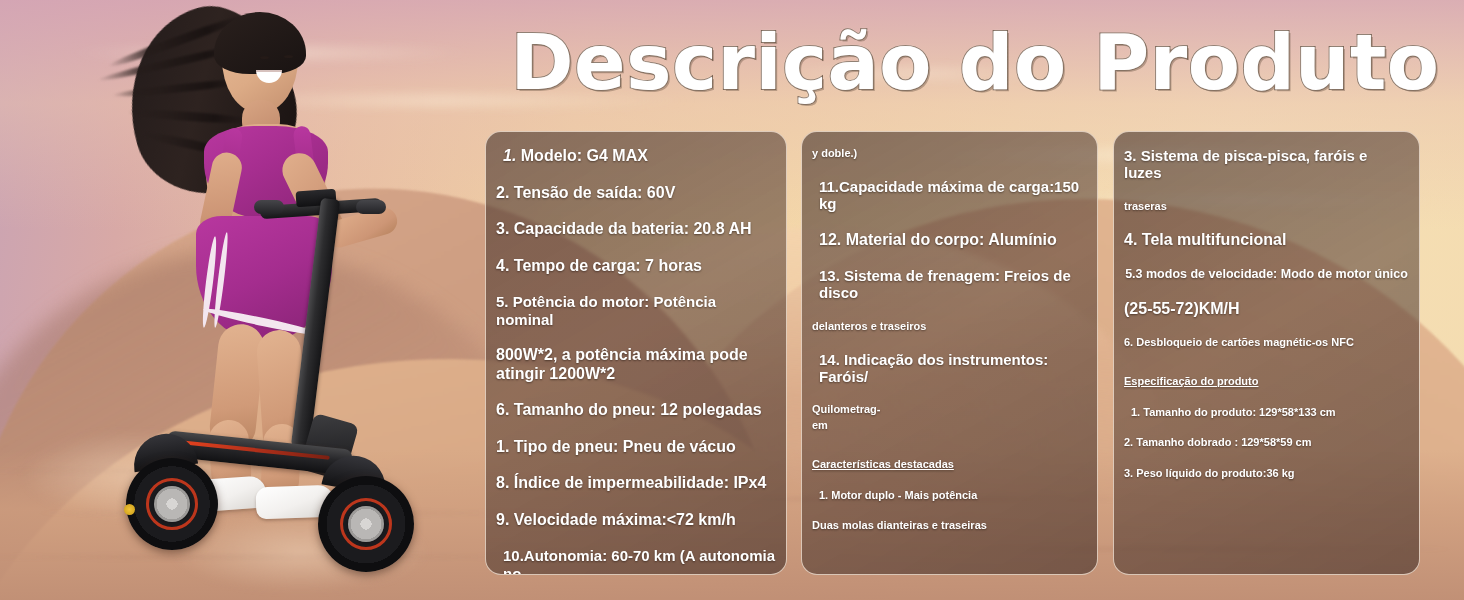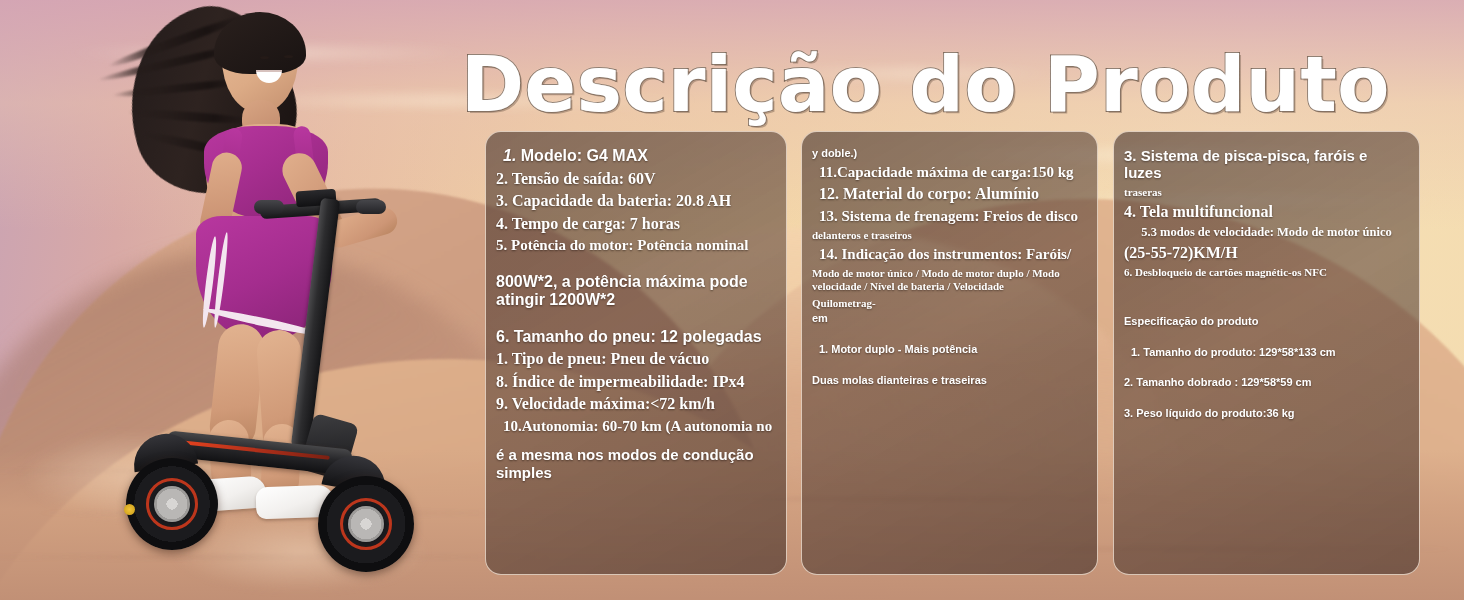--- a/index.html
+++ b/index.html
@@ -234,22 +234,22 @@
     background:radial-gradient(circle at 50% 50%, #d8d6d4 0 22%, #b9b7b5 22% 60%, #9d9b99 60% 100%);
     box-shadow:0 0 3px rgba(0,0,0,.4);
   }
   .reflector {
     position:absolute; width:11px; height:11px; border-radius:50%;
     background:radial-gradient(circle,#f2c437,#c89a18);
   }
 
   
   #title {
-    position:absolute; left:560px; top:32px; width:830px; height:104px;
-    display:flex; align-items:center; justify-content:flex-end;
+    position:absolute; left:560px; top:10px; width:830px; height:104px;
+    display:flex; align-items:center; justify-content:center;
     z-index:5;
   }
   #title .txt {
     font-family:"DejaVu Sans", sans-serif;
     font-weight:700;
     font-size:76px;
     letter-spacing:.5px;
     color:#ffffff;
     -webkit-text-stroke:2px #6f5a4a;
     paint-order:stroke fill;
@@ -284,23 +284,23 @@
     text-shadow:0 1px 2px rgba(30,18,12,.55);
     margin:0;
   }
   .l-xs  { font-size:12.5px;text-align:center; }
   .l-sm  { font-size:15px; }
   .l-md  { font-size:11px; }
   .l-lg  { font-size:16px; }
   .ital  { font-style:italic; font-weight:600; }
 
   .sp-2  { margin-top:11px; }
-  .sp-3  { margin-top:4px;font-family:Liberation Serif, serif; }
+  .sp-3  { margin-top:18px; }
   .sp-4  { margin-top:18px; }
-  .sp-5  { margin-top:36px; }
+  .sp-5  { margin-top:26px;text-decoration:underline; }
   .sp-0  { margin-top:3px; }
   .ind   { padding-left:7px; }
 </style>
 </head>
 <body>
 
 <div id="scene">
   <div class="sky"></div>
   <div class="sky-haze"></div>
 
@@ -408,23 +408,23 @@
       <p class="line l-sm sp-3 ind">10.Autonomia: 60-70 km (A autonomia no</p>
       <p class="line l-sm sp-2">é a mesma nos modos de condução simples</p>
     </div>
   <div class="card" id="card-2">
       <p class="line l-md sp-0">y doble.)</p>
       <p class="line l-sm sp-3 ind">11.Capacidade máxima de carga:150 kg</p>
       <p class="line l-lg sp-3 ind">12. Material do corpo: Alumínio</p>
       <p class="line l-sm sp-3 ind">13. Sistema de frenagem: Freios de disco</p>
       <p class="line l-md sp-3">delanteros e traseiros</p>
       <p class="line l-sm sp-3 ind">14. Indicação dos instrumentos: Faróis/</p>
-      <p class="line l-md sp-3">Modo de motor único / Modo de motor duplo / Modo velocidade / Nível de bateria / Velocidade</p>
       <p class="line l-md sp-3">Quilometrag-</p>
       <p class="line l-md sp-0">em</p>
+      <p class="line l-md sp-5">Características destacadas</p>
       <p class="line l-md sp-4 ind">1. Motor duplo - Mais potência</p>
       <p class="line l-md sp-4">Duas molas dianteiras e traseiras</p>
     </div>
   <div class="card" id="card-3">
       <p class="line l-sm sp-0">3. Sistema de pisca-pisca, faróis e luzes</p>
       <p class="line l-md sp-3">traseras</p>
       <p class="line l-lg sp-3">4. Tela multifuncional</p>
       <p class="line l-xs sp-3">5.3 modos de velocidade: Modo de motor único</p>
       <p class="line l-lg sp-3">(25-55-72)KM/H</p>
       <p class="line l-md sp-3">6. Desbloqueio de cartões magnétic-os NFC</p>

